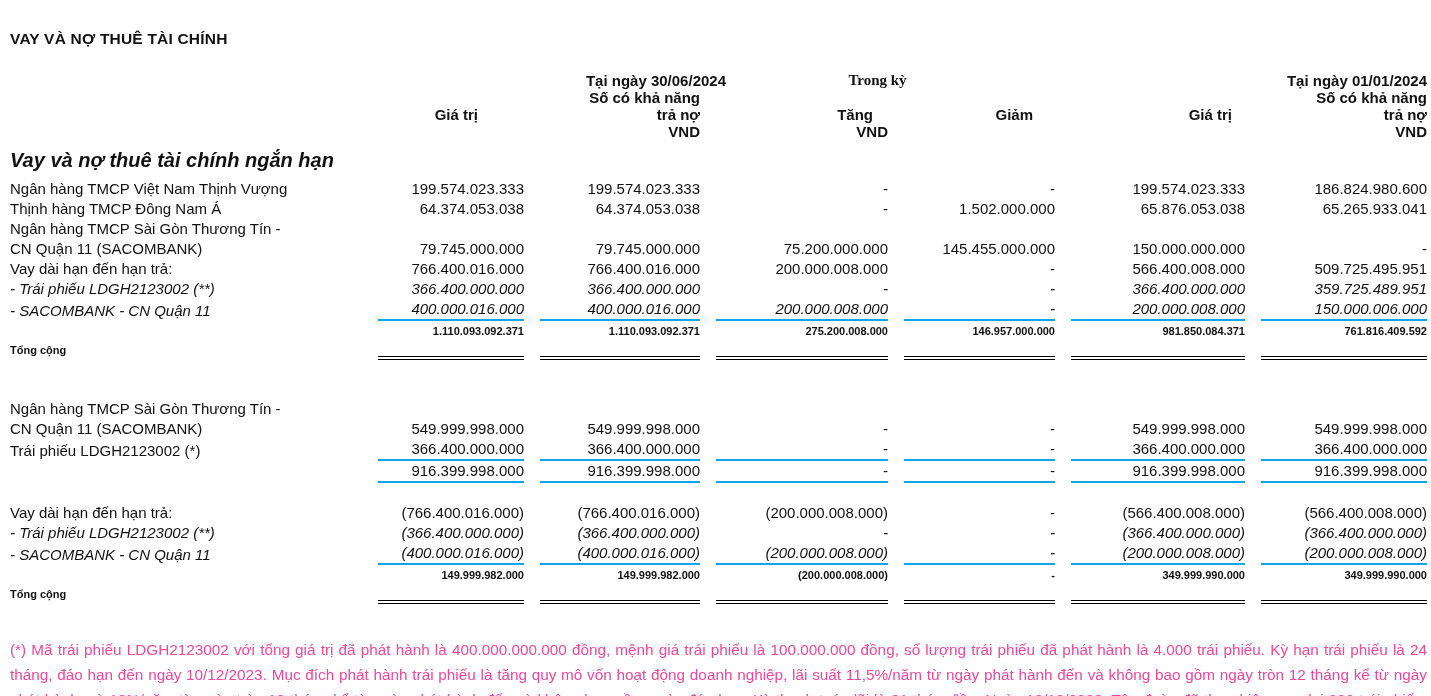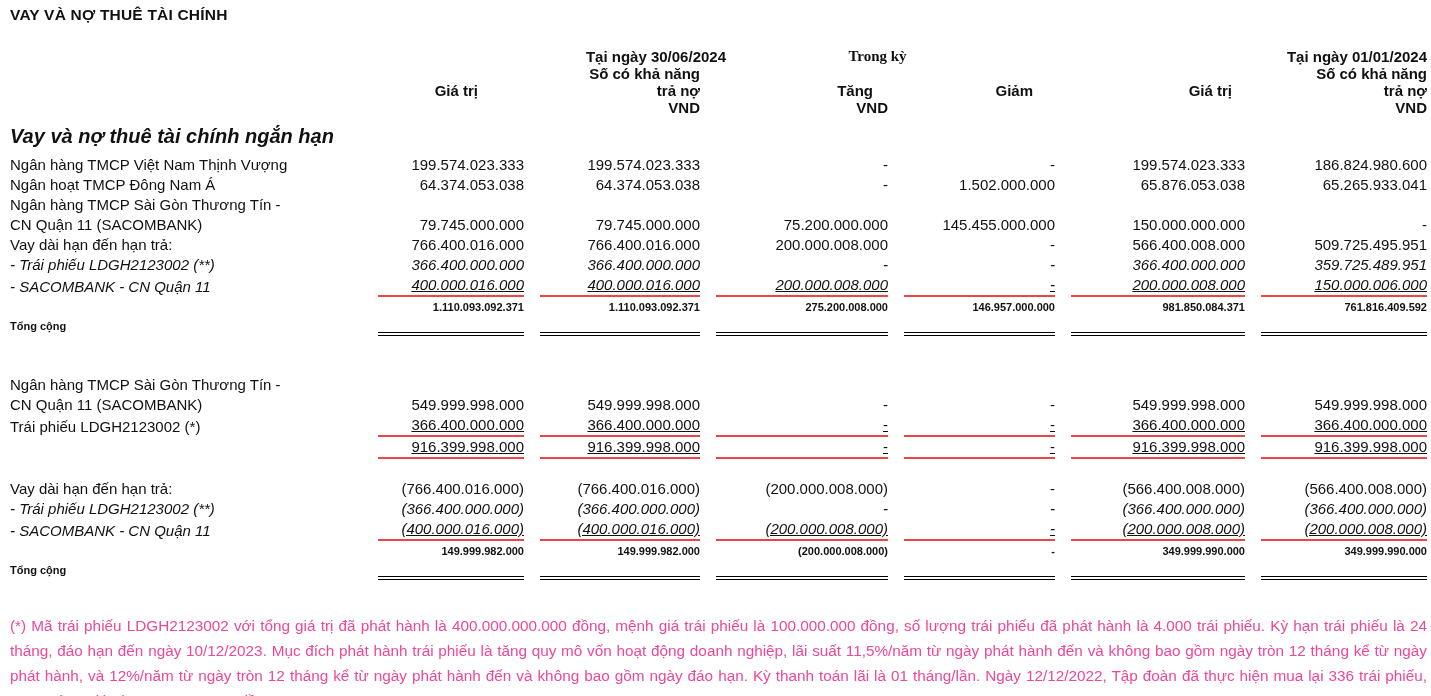--- a/index.html
+++ b/index.html
@@ -2,40 +2,40 @@
 <html><head>
 <meta charset="utf-8">
 <style>
   html,body{margin:0;padding:0;background:#fff;}
   body{
     width:1431px;height:696px;overflow:hidden;color:#111;
     font-family:"Liberation Sans","DejaVu Sans",sans-serif;
     -webkit-font-smoothing:antialiased;
   }
   .page{padding:6px 4px 0 10px;}
-  .title{font-weight:bold;font-size:15.5px;line-height:18px;letter-spacing:.2px;}
+  .title{font-weight:bold;font-size:15.5px;line-height:18px;letter-spacing:.2px;margin-top:24px;}
   table{border-collapse:collapse;table-layout:fixed;width:1417px;margin-top:24px;}
   col.c-lbl{width:352px;}
   col.c1{width:162px;}
   col.c2{width:176px;}
   col.c3{width:188px;}
   col.c4{width:167px;}
   col.c5{width:190px;}
   col.c6{width:182px;}
   th,td{padding:0;font-size:15px;line-height:20px;vertical-align:bottom;font-weight:normal;text-align:left;}
   thead th{font-weight:bold;line-height:17px;}
   th.r,td.num{text-align:right;}
   th.c{text-align:center;font-family:Liberation Serif, serif;}
   .shift-r{display:inline-block;margin-right:-26px;}
   th.pr46{padding-right:46px;}
   th.pr22{padding-right:22px;}
   th.pr15{padding-right:15px;}
   th.pr13{padding-right:13px;}
   td.num .v{margin-left:16px;}
-  .u1{border-bottom:2px solid #ef4444;text-decoration:underline;}
+  .u1{border-bottom:2px solid #0ea5e9;}
   .u2{border-bottom:4px double #000;padding-bottom:15px;}
   tr.sec-row td{font-weight:bold;font-style:italic;font-size:20px;line-height:20px;}
   tr.it td{font-style:italic;}
   tr.b td{font-weight:bold;}
   tr.b td{font-size:11px;}
   .footnote{
     margin-top:33px;width:1417px;font-size:15.3px;line-height:25px;
     text-align:justify;color:#ec4899;
   }
 </style>
@@ -118,21 +118,21 @@
           </td>
           <td class="num">
             <div class="v">199.574.023.333</div>
           </td>
           <td class="num">
             <div class="v">186.824.980.600</div>
           </td>
         </tr>
         <tr>
           <td>
-            <div>Ngân hoạt TMCP Đông Nam Á</div>
+            <div>Thịnh hàng TMCP Đông Nam Á</div>
           </td>
           <td class="num">
             <div class="v">64.374.053.038</div>
           </td>
           <td class="num">
             <div class="v">64.374.053.038</div>
           </td>
           <td class="num">
             <div class="v">-</div>
           </td>

